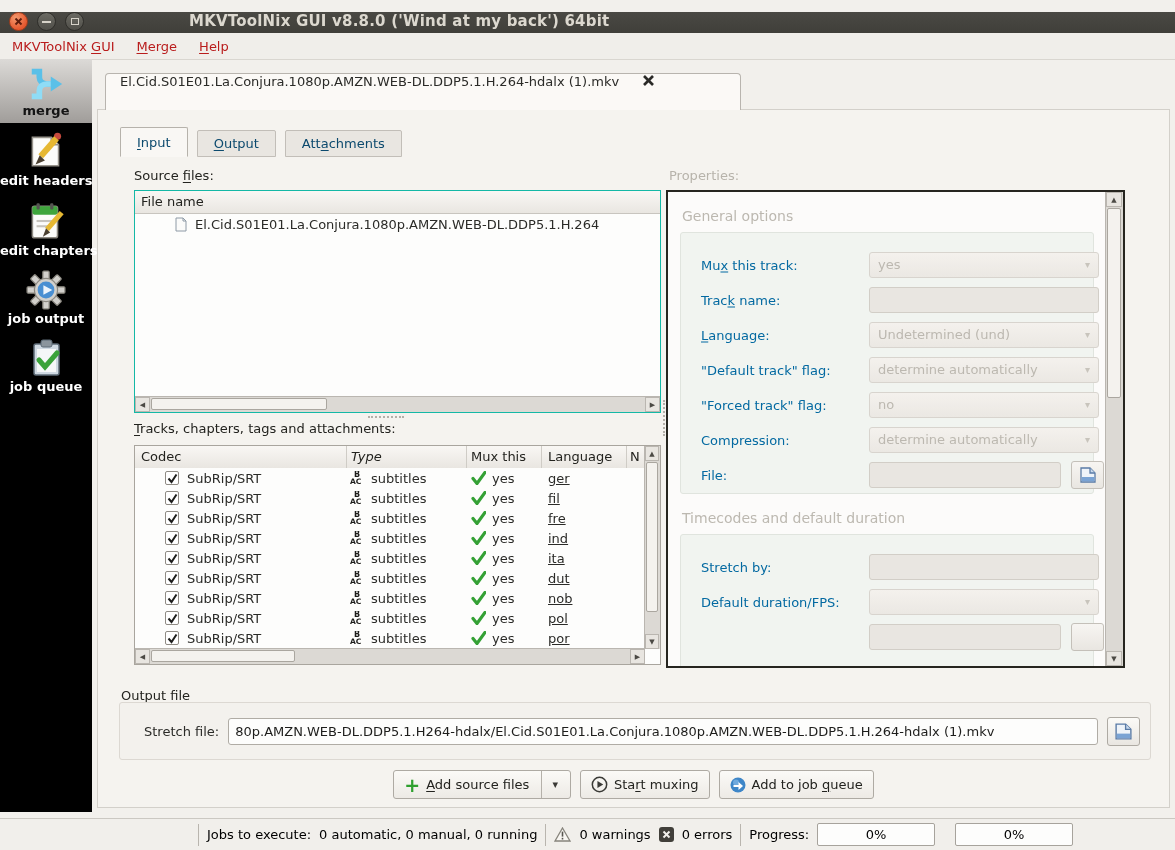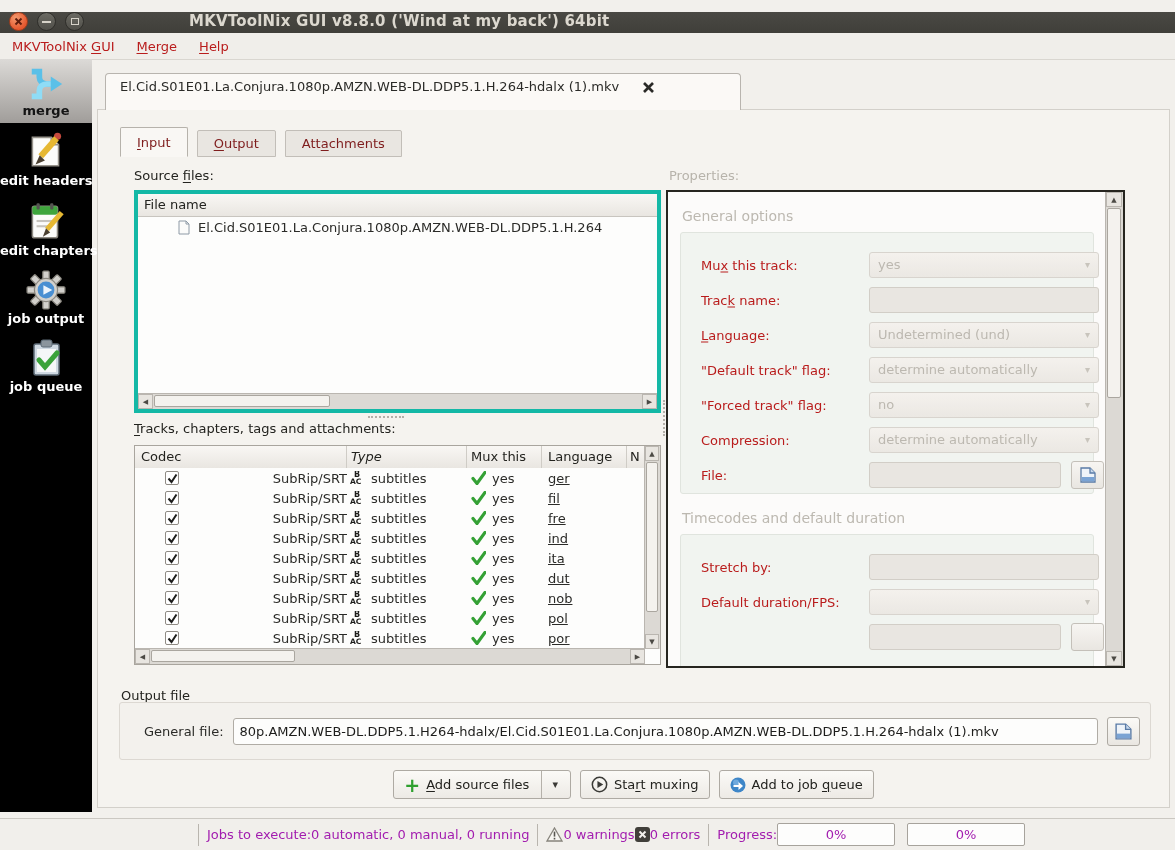--- a/index.html
+++ b/index.html
@@ -23,73 +23,73 @@
   
   .sidebar{position:absolute;left:0;top:59px;width:92px;height:753px;background:#000;}
   .side-item{width:92px;padding:6px 0 5px 0;text-align:center;box-sizing:border-box;}
   .side-item.selected{background:linear-gradient(#dcdad7,#a09d9a);}
   .side-label{font-weight:bold;font-size:13px;color:#fff;line-height:15px;white-space:nowrap;}
   .side-item.selected .side-label{color:#141414;}
   .side-icon{display:block;margin:0 auto;}
 
   
   .main{position:absolute;left:92px;top:59px;width:1083px;height:759px;}
-  .file-tab{position:absolute;left:13px;top:14px;width:636px;height:37px;background:#fbf9f6;border:1px solid #b8b4ae;border-bottom:none;border-radius:4px 4px 0 0;display:flex;align-items:flex-end;gap:23px;padding:16px 14px;box-sizing:border-box;z-index:2;}
+  .file-tab{position:absolute;left:13px;top:14px;width:636px;height:37px;background:#fbf9f6;border:1px solid #b8b4ae;border-bottom:none;border-radius:4px 4px 0 0;display:flex;align-items:flex-start;gap:23px;padding:0 14px;box-sizing:border-box;z-index:2;}
   .page{position:absolute;left:5px;top:50px;width:1073px;height:699px;background:#f5f3ef;border:1px solid #d3d0ca;box-sizing:border-box;}
 
   
   .subtabs{position:absolute;left:22px;top:17px;display:flex;align-items:flex-end;}
-  .subtab{padding:5px 16px;border:1px solid #c2beb8;background:#e9e6e1;margin-right:9px;color:#7f1d1d;border-radius:2px 2px 0 0;}
+  .subtab{padding:5px 16px;border:1px solid #c2beb8;background:#e9e6e1;margin-right:9px;color:#0c4a6e;border-radius:2px 2px 0 0;}
   .subtab.active{background:#f9f7f4;border-color:#b6b2ab;border-bottom-color:#f9f7f4;padding:7px 16px 6px 16px;}
 
   
   .sec-label{position:absolute;color:#23231f;}
 
   
-  .file-list{position:absolute;left:36px;top:80px;width:527px;height:223px;background:#fdfdfc;border:4px solid #14b8a6;box-sizing:border-box;}
+  .file-list{position:absolute;left:36px;top:80px;width:527px;height:223px;background:#fdfdfc;border:1px solid #14b8a6;box-sizing:border-box;}
   .fl-header{height:22px;line-height:22px;padding-left:6px;background:linear-gradient(#f9f7f4,#e9e6e1);border-bottom:1px solid #c8c5bf;color:#23231f;}
   .fl-row{height:21px;display:flex;align-items:center;padding-left:40px;gap:8px;white-space:nowrap;overflow:hidden;}
 
   
   .hscroll{position:absolute;left:0;bottom:0;height:15px;background:#dcd9d4;border-top:1px solid #bab6b0;display:block;}
   .sb-btn{position:absolute;top:0;width:15px;height:15px;background:#e8e5e0;display:flex;align-items:center;justify-content:center;font-size:7px;color:#4c4a45;box-sizing:border-box;border:1px solid #bab6b0;}
   .sb-thumb{position:absolute;top:1px;height:12px;background:#f4f2ee;border:1px solid #aaa69f;border-radius:2px;box-sizing:border-box;}
   .vscroll{position:absolute;top:0;right:0;width:15px;background:#dcd9d4;border-left:1px solid #bab6b0;}
   .vsb-btn{position:absolute;left:0;width:14px;height:15px;background:#e8e5e0;display:flex;align-items:center;justify-content:center;font-size:7px;color:#4c4a45;border:1px solid #bab6b0;box-sizing:border-box;}
   .vsb-thumb{position:absolute;left:1px;width:12px;background:#f4f2ee;border:1px solid #aaa69f;border-radius:2px;box-sizing:border-box;}
 
   
   .trk-table{position:absolute;left:36px;top:335px;width:527px;height:220px;background:#fdfdfc;border:1px solid #a9a59e;box-sizing:border-box;overflow:hidden;}
   .trk-header{position:absolute;left:0;top:0;width:510px;height:22px;display:grid;grid-template-columns:212px 120px 75px 85px 1fr;background:linear-gradient(#f9f7f4,#e9e6e1);border-bottom:1px solid #c8c5bf;}
   .th{line-height:21px;padding-left:6px;border-right:1px solid #cfccc6;color:#23231f;overflow:hidden;white-space:nowrap;}
   .trk-body{position:absolute;left:0;top:22px;width:510px;height:181px;overflow:hidden;}
   .trk-row{height:20px;display:grid;grid-template-columns:212px 120px 75px 85px 1fr;align-items:center;background:#fdfdfc;}
   .c{display:flex;align-items:center;overflow:hidden;white-space:nowrap;}
-  .c.codec{padding-left:30px;gap:8px;justify-content:space-between;}
+  .c.codec{padding-left:30px;gap:8px;}
   .c.type{padding-left:3px;gap:5px;}
   .c.mux{padding-left:4px;gap:6px;}
   .c.lang{padding-left:6px;text-decoration:underline;}
   .cbx{width:14px;height:14px;background:#fff;border:1px solid #8f8b84;border-radius:2px;display:flex;align-items:center;justify-content:center;box-sizing:border-box;}
   .abc-icon{width:16px;line-height:7px;font-weight:bold;font-style:normal;color:#1c1c1a;}
   .abc-icon i{display:block;font-style:normal;font-size:8px;}
   .abc-icon i.t{margin-left:4px;}
   .abc-icon i.b{font-size:7.5px;}
 
   
   .split-h{position:absolute;left:270px;top:306px;width:36px;border-top:2px dotted #b3afa8;}
   .split-v{position:absolute;left:565px;top:290px;height:36px;border-left:2px dotted #b3afa8;}
 
   
   .props-panel{position:absolute;left:568px;top:80px;width:459px;height:478px;background:#fcfbfa;border:2px solid #26251f;box-sizing:border-box;overflow:hidden;}
   .props-content{position:absolute;left:0;top:0;right:17px;bottom:0;overflow:hidden;}
   .pvscroll{position:absolute;top:0;right:0;bottom:0;width:17px;background:#dcd9d4;border-left:1px solid #bab6b0;}
   .grp-title{position:absolute;left:14px;color:#bcb8b0;font-size:14px;}
   .grp-box{position:absolute;left:12px;width:414px;background:#f1f4f0;border:1px solid #e0e4de;border-radius:3px;box-sizing:border-box;padding-top:14px;}
   .prow{height:35px;position:relative;}
-  .plabel{position:absolute;left:20px;top:50%;transform:translateY(-50%);color:#b91c1c;}
+  .plabel{position:absolute;left:20px;top:50%;transform:translateY(-50%);color:#0369a1;}
   .pctrl{position:absolute;left:188px;top:50%;transform:translateY(-50%);}
   .combo{width:230px;height:26px;background:linear-gradient(#f4f1ed,#ebe8e3);border:1px solid #d8d4ce;border-radius:3px;box-sizing:border-box;display:flex;align-items:center;padding:0 8px;color:#bcb8b0;}
   .combo .cval{flex:1;overflow:hidden;white-space:nowrap;}
   .combo .carrow{color:#c8c4bc;font-size:10px;}
   .pinput{width:230px;height:26px;background:#e9e6e1;border:1px solid #d2cec7;border-radius:3px;box-sizing:border-box;font-family:inherit;font-size:13px;color:#6f6c66;padding:0 6px;}
   .pinput.short{width:192px;}
   .mini-btn{position:absolute;left:390px;top:50%;transform:translateY(-50%);width:33px;height:28px;background:linear-gradient(#f7f5f2,#e9e6e1);border:1px solid #c4c0b9;border-radius:3px;box-sizing:border-box;display:flex;align-items:center;justify-content:center;}
 
   
   .out-title{position:absolute;left:23px;top:578px;color:#23231f;}
@@ -101,21 +101,21 @@
   .buttons-row{position:absolute;left:0;top:660px;width:100%;height:30px;display:flex;justify-content:center;gap:9px;}
   .btn{height:29px;background:linear-gradient(#fbfaf7,#edeae5);border:1px solid #aeaaa3;border-radius:3px;box-sizing:border-box;display:inline-flex;align-items:center;gap:6px;padding:0 10px;color:#23231f;}
   .btn-sep{width:1px;height:27px;background:#b5b1aa;margin:0 2px 0 6px;}
   .btn-arrow{font-size:11px;color:#3a3935;padding:0 2px;}
   .plus-glyph{color:#2fa02f;font-weight:bold;font-size:19px;line-height:16px;}
 
   
   .statusbar{position:absolute;left:0;top:818px;width:1175px;height:32px;background:#f1efeb;border-top:1px solid #cbc8c2;display:flex;align-items:center;box-sizing:border-box;}
   .sb-spacer{width:190px;}
   .sb-sep{width:1px;height:22px;background:#b9b5ae;margin:0 8px;}
-  .sb-group{display:flex;align-items:center;white-space:nowrap;color:#a21caf;}
+  .sb-group{display:flex;align-items:center;gap:8px;white-space:nowrap;color:#000000;}
   .pbar{width:118px;height:23px;background:#fdfdfc;border:1px solid #a7a39c;border-radius:2px;display:flex;align-items:center;justify-content:center;box-sizing:border-box;}
 
   .gchk{flex:none;}
   .tab-close{display:flex;align-items:center;}
 </style>
 </head>
 <body>
 
 <div class="app">
 
@@ -592,21 +592,21 @@
 
         <div class="pvscroll">
           <span class="vsb-btn" style="top:0;width:16px;">▲</span>
           <span class="vsb-thumb" style="top:16px;height:190px;width:14px;"></span>
           <span class="vsb-btn" style="bottom:0;width:16px;">▼</span>
         </div>
       </div>
 
       <div class="out-title">Output file</div>
       <div class="out-box">
-        <span>General file:</span>
+        <span>Stretch file:</span>
         <input class="out-input" value="80p.AMZN.WEB-DL.DDP5.1.H264-hdalx/El.Cid.S01E01.La.Conjura.1080p.AMZN.WEB-DL.DDP5.1.H.264-hdalx (1).mkv" style="">
         <div class="browse-btn">
           <svg width="19" height="17" viewBox="0 0 18 16">
             <path d="M2 1 h9 l5 5 v9 H2 z" fill="#eef3f9" stroke="#5a7ba6" stroke-width="1.3"></path>
             <path d="M11 1 v5 h5" fill="#c9d9ec" stroke="#5a7ba6" stroke-width="1.3"></path>
             <rect x="2.7" y="10" width="12.6" height="4.3" fill="#7aa3d4"></rect>
           </svg>
         </div>
       </div>
 

